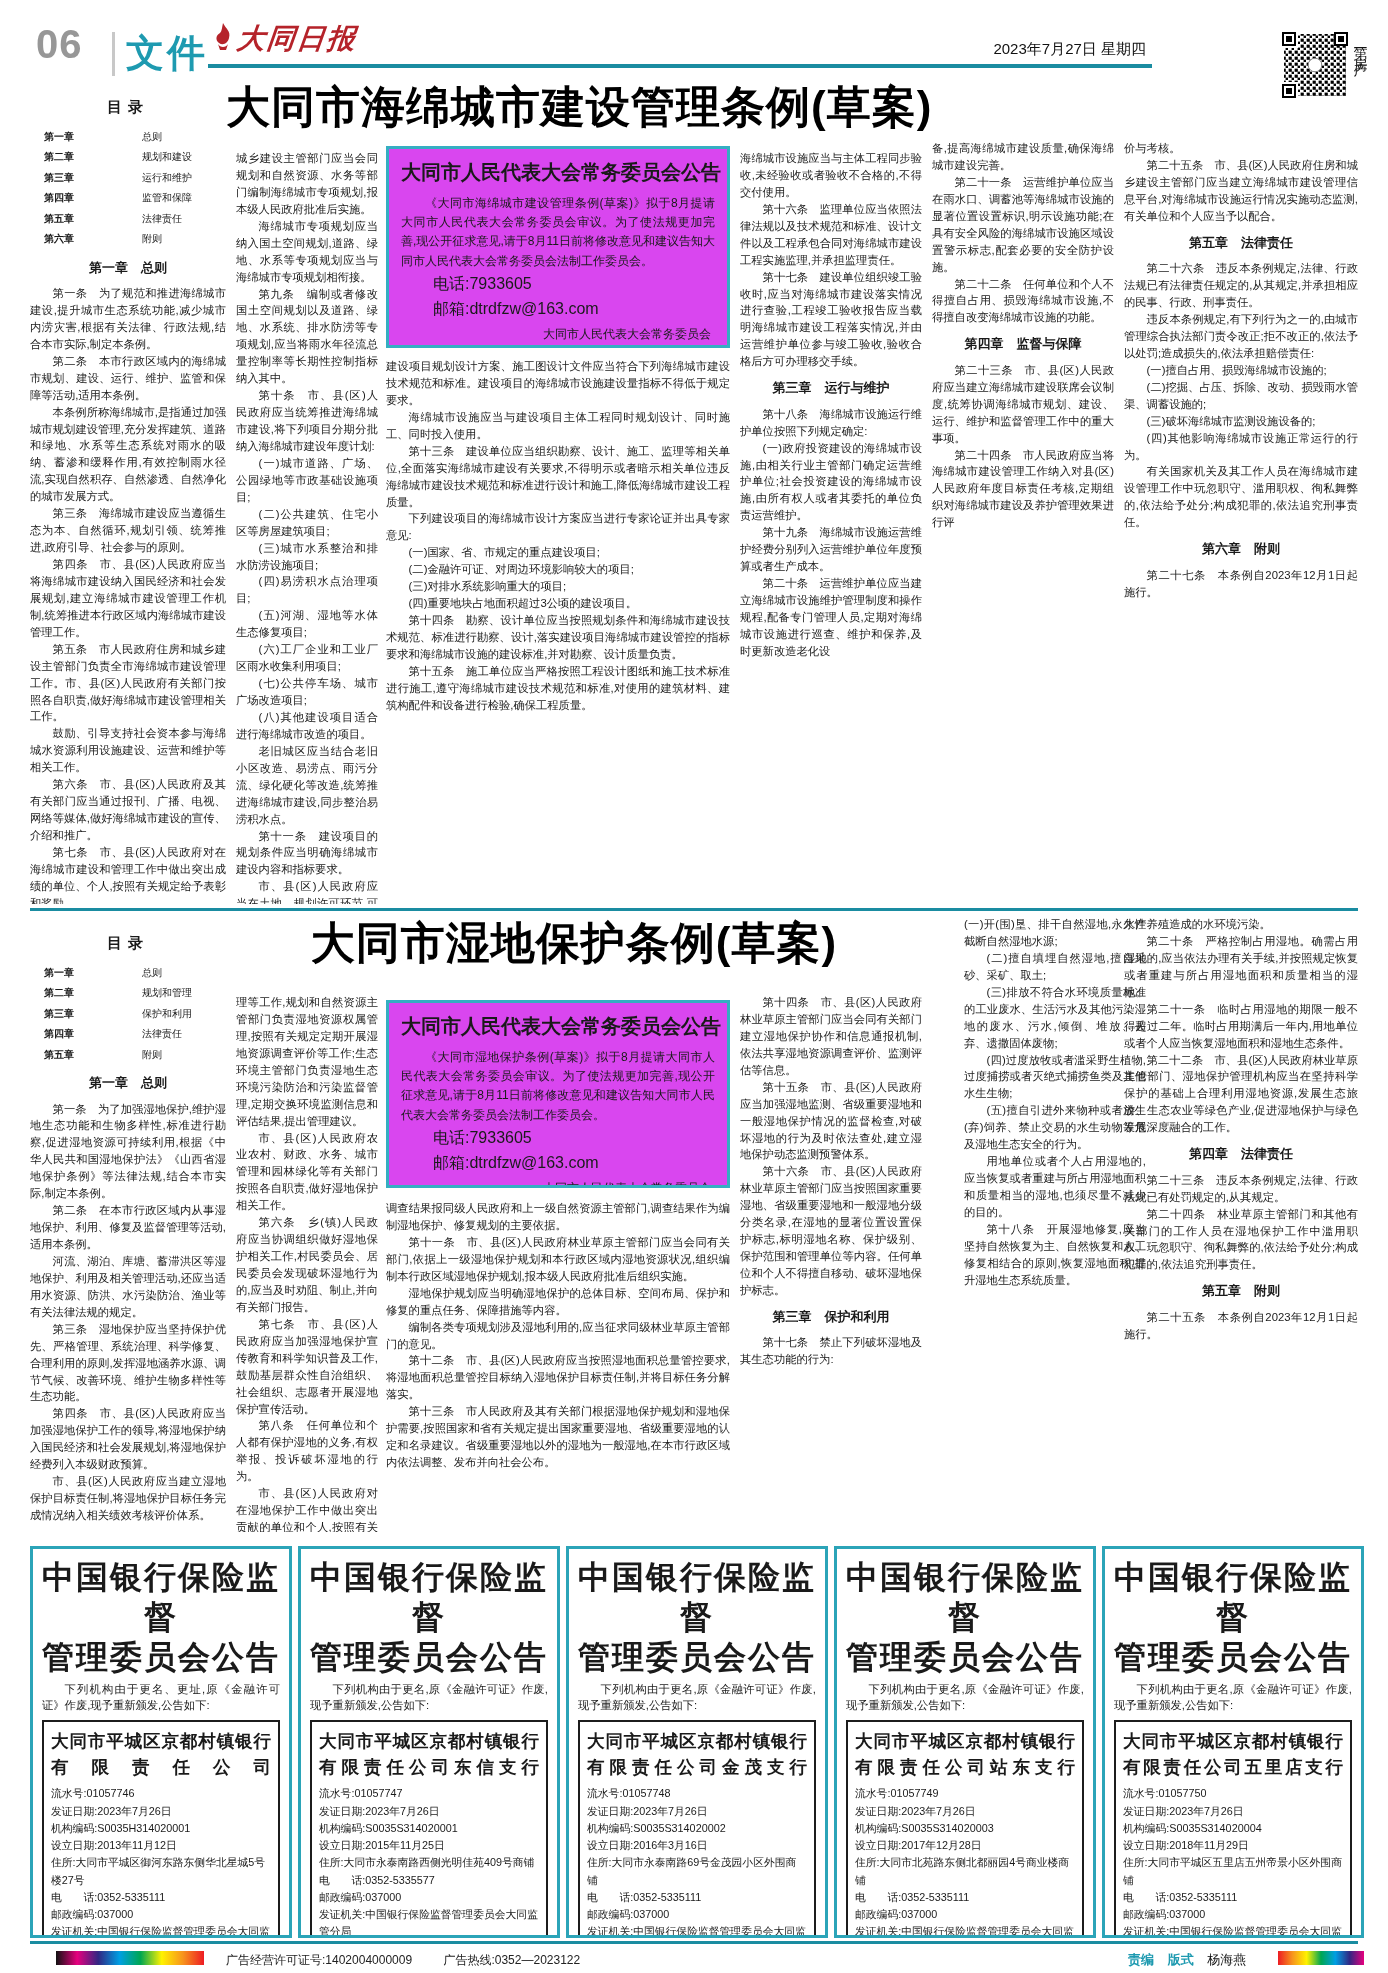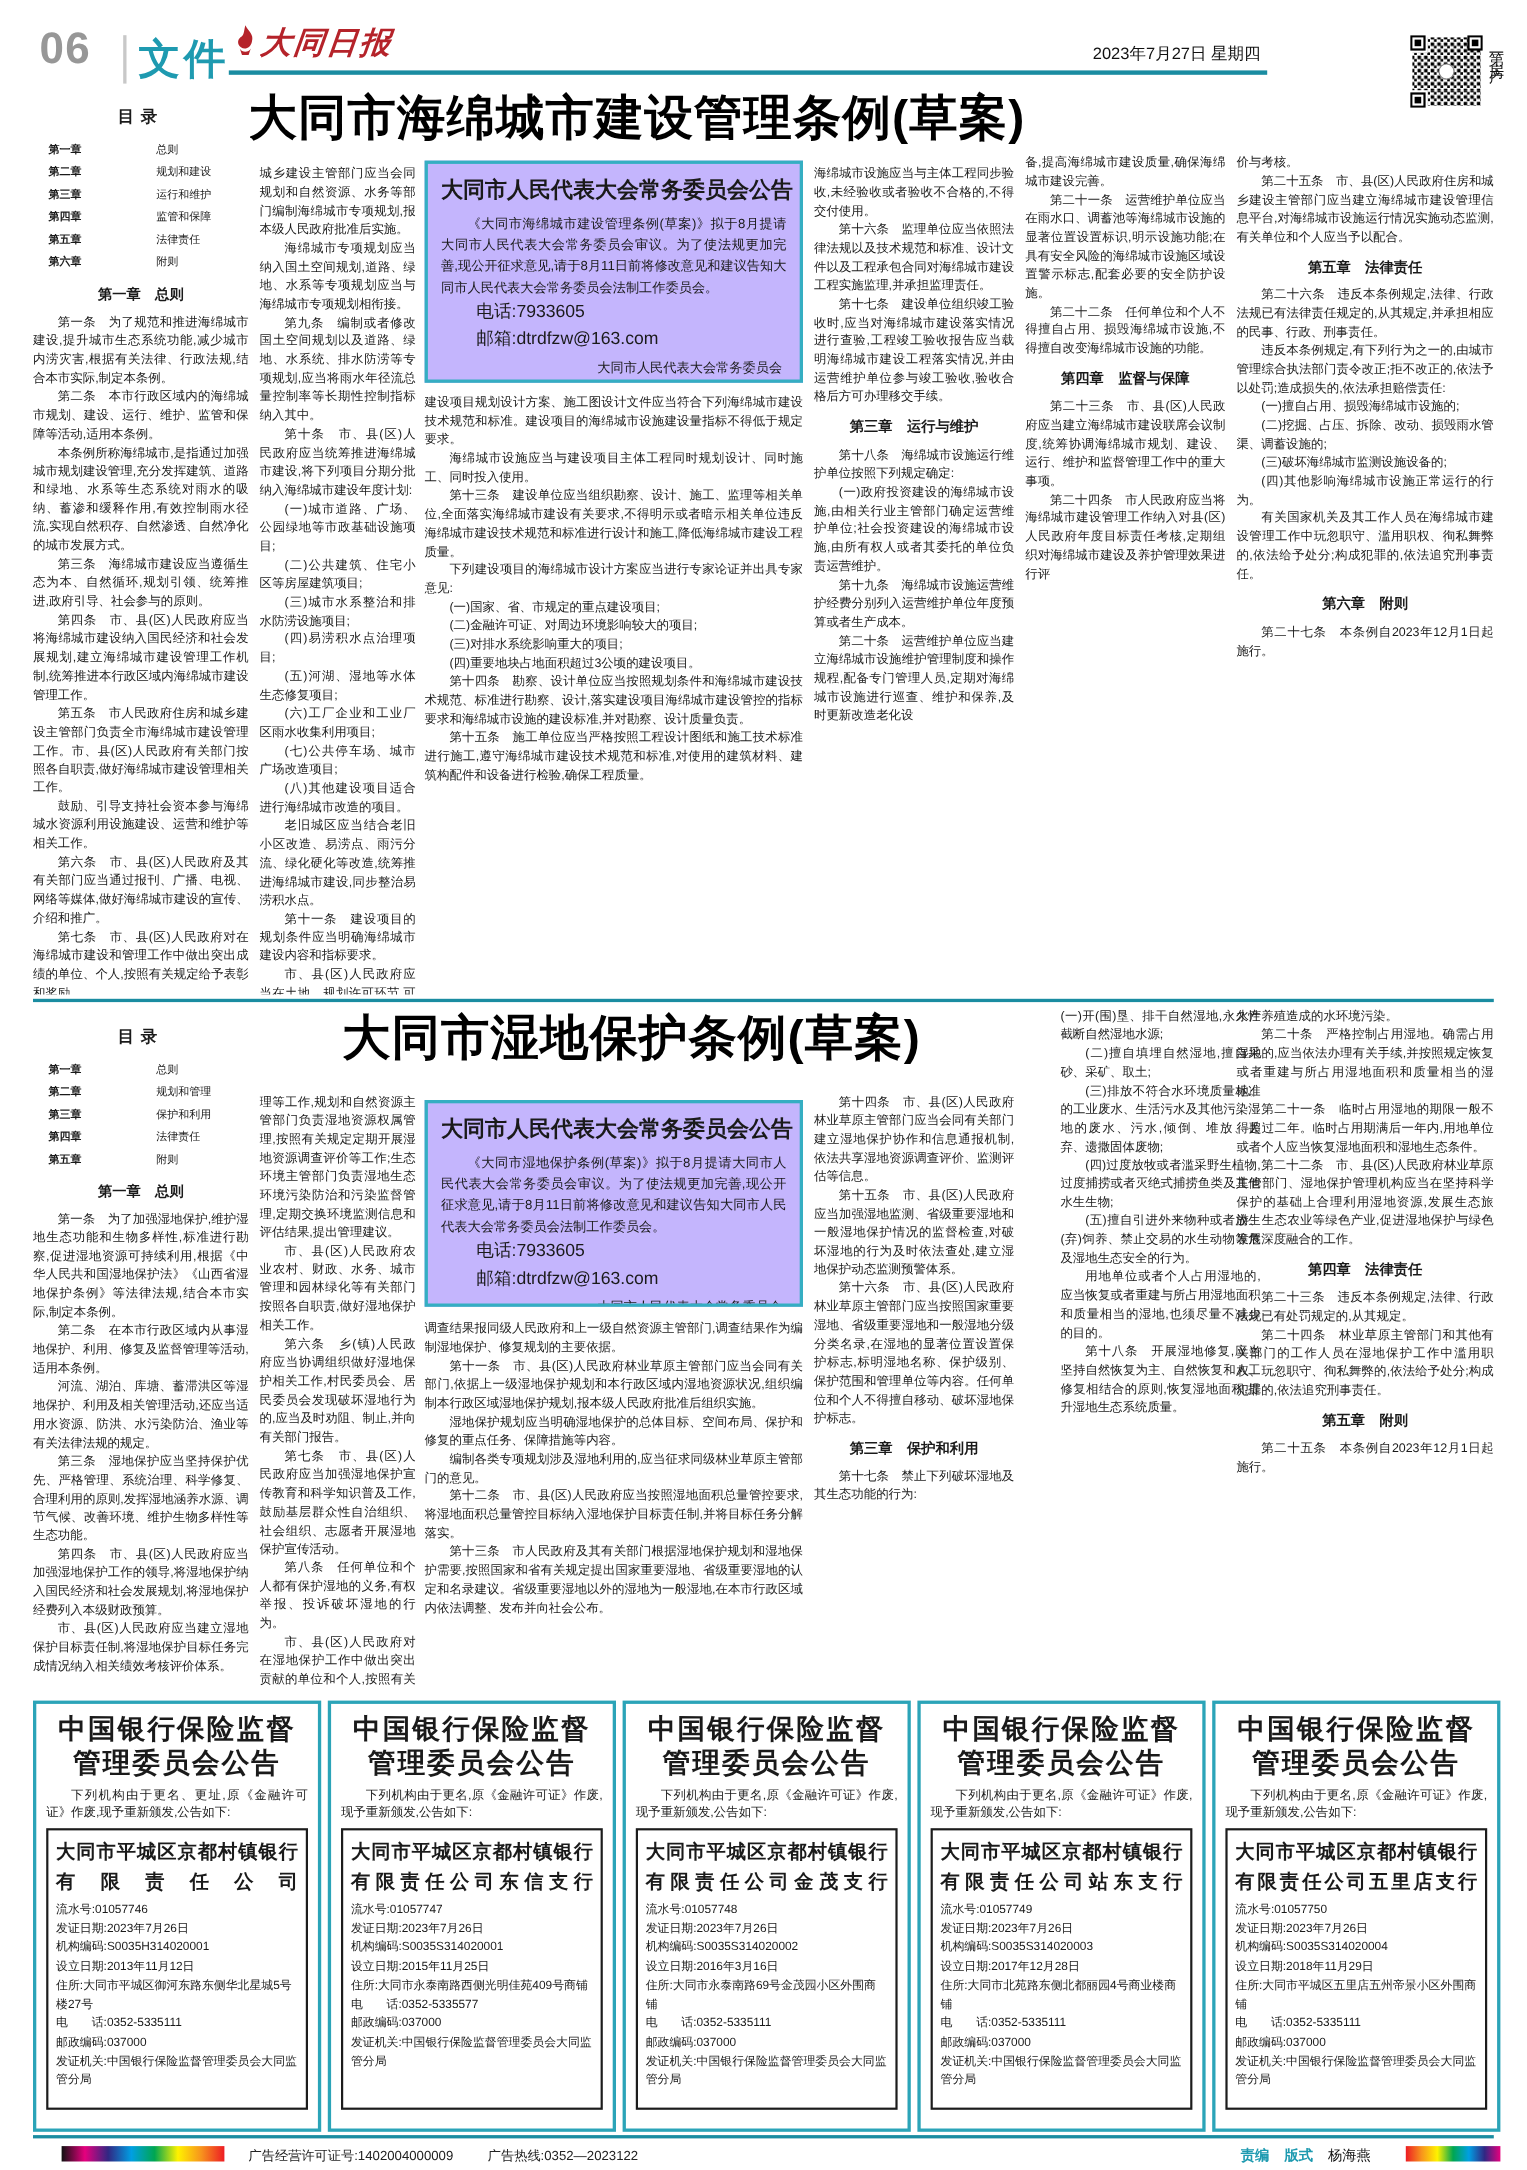--- a/index.html
+++ b/index.html
@@ -21,31 +21,31 @@
         font-family:"Liberation Sans","DejaVu Sans",sans-serif;white-space:nowrap;}
   .col{position:absolute;overflow:hidden;font-size:11.3px;line-height:1.5;text-align:justify;}
   .col .para{margin:0;text-indent:2em;}
   .col .para.cont{text-indent:0;}
   .col .chap{text-align:center;font-weight:700;font-size:13px;margin:8px 0;text-indent:0;}
   .toc-title{text-align:center;font-weight:700;font-size:15px;margin:4px 0 8px 0;letter-spacing:6px;}
   .toc-row{display:flex;font-size:10px;line-height:2.05;}
   .toc-row .ch{width:5.2em;padding-left:1.4em;font-weight:600;}
   .toc-row .nm{flex:1;margin-left:46px;}
   
-  .notice-box{position:absolute;border:3px solid #35aec2;background:#c4b5fd;box-sizing:border-box;padding:8px 12px;overflow:hidden;}
+  .notice-box{position:absolute;border:3px solid #35aec2;background:#d946ef;box-sizing:border-box;padding:8px 12px;overflow:hidden;}
   .nb-title{text-align:center;font-size:20px;font-weight:800;margin:2px 0 8px 0;white-space:nowrap;}
   .nb-body{font-size:12px;line-height:1.6;text-align:justify;text-indent:2em;margin:0;}
   .nb-contact{font-size:16px;line-height:1.6;margin:0;text-indent:2em;}
   .nb-signer{font-size:12px;text-align:right;margin:4px 4px 0 0;}
   .nb-date{font-size:12px;text-align:right;margin:0 34px 0 0;}
   .divider{position:absolute;left:30px;width:1328px;height:3px;background:#1a8ca1;}
   
   .bank{position:absolute;top:1546px;width:262px;height:392px;border:3px solid #2ba4b8;box-sizing:border-box;
         padding:6px 9px;background:#fff;overflow:hidden;}
-  .bank-title{font-family:"Liberation Serif","DejaVu Serif",serif;font-size:25px;font-weight:700;text-align:center;
+  .bank-title{font-family:"Liberation Serif","DejaVu Serif",serif;font-size:32px;font-weight:700;text-align:center;
         line-height:1.25;letter-spacing:2px;margin:2px 0 4px 0;}
   .bank-intro{font-size:11.3px;line-height:1.45;text-indent:2em;text-align:justify;margin:2px 0 6px 0;}
   .bank-inner{border:2px solid #1c1c1c;padding:6px 7px;height:256px;box-sizing:border-box;overflow:hidden;}
   .bank-name{font-size:17.5px;font-weight:700;line-height:1.5;text-align:justify;text-align-last:justify;margin:0 0 5px 0;}
   .bank-inner p{font-size:10.8px;line-height:1.6;margin:0;text-align:left;word-break:break-all;}
   
   .foot-rule{position:absolute;left:30px;top:1941px;width:1328px;height:3px;background:#1a8ca1;}
   .grad-left{position:absolute;left:56px;top:1951px;width:148px;height:14px;
         background:linear-gradient(90deg,#111,#e6007e,#312783,#009fe3,#00a651,#fff200,#f7941d,#ed1c24);}
   .grad-right{position:absolute;left:1278px;top:1951px;width:86px;height:14px;

